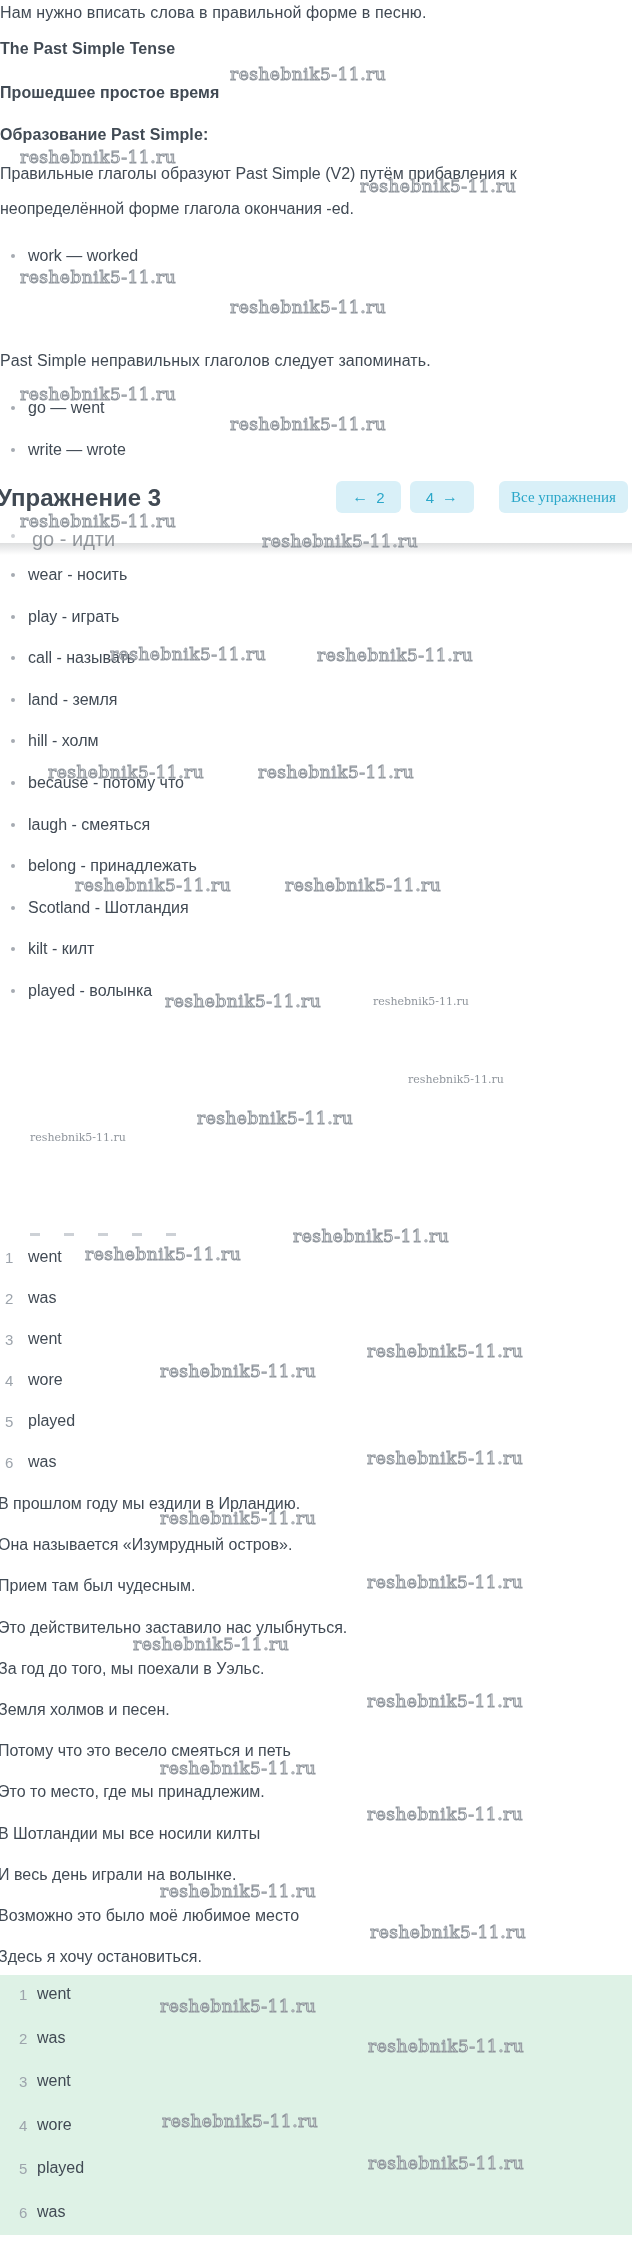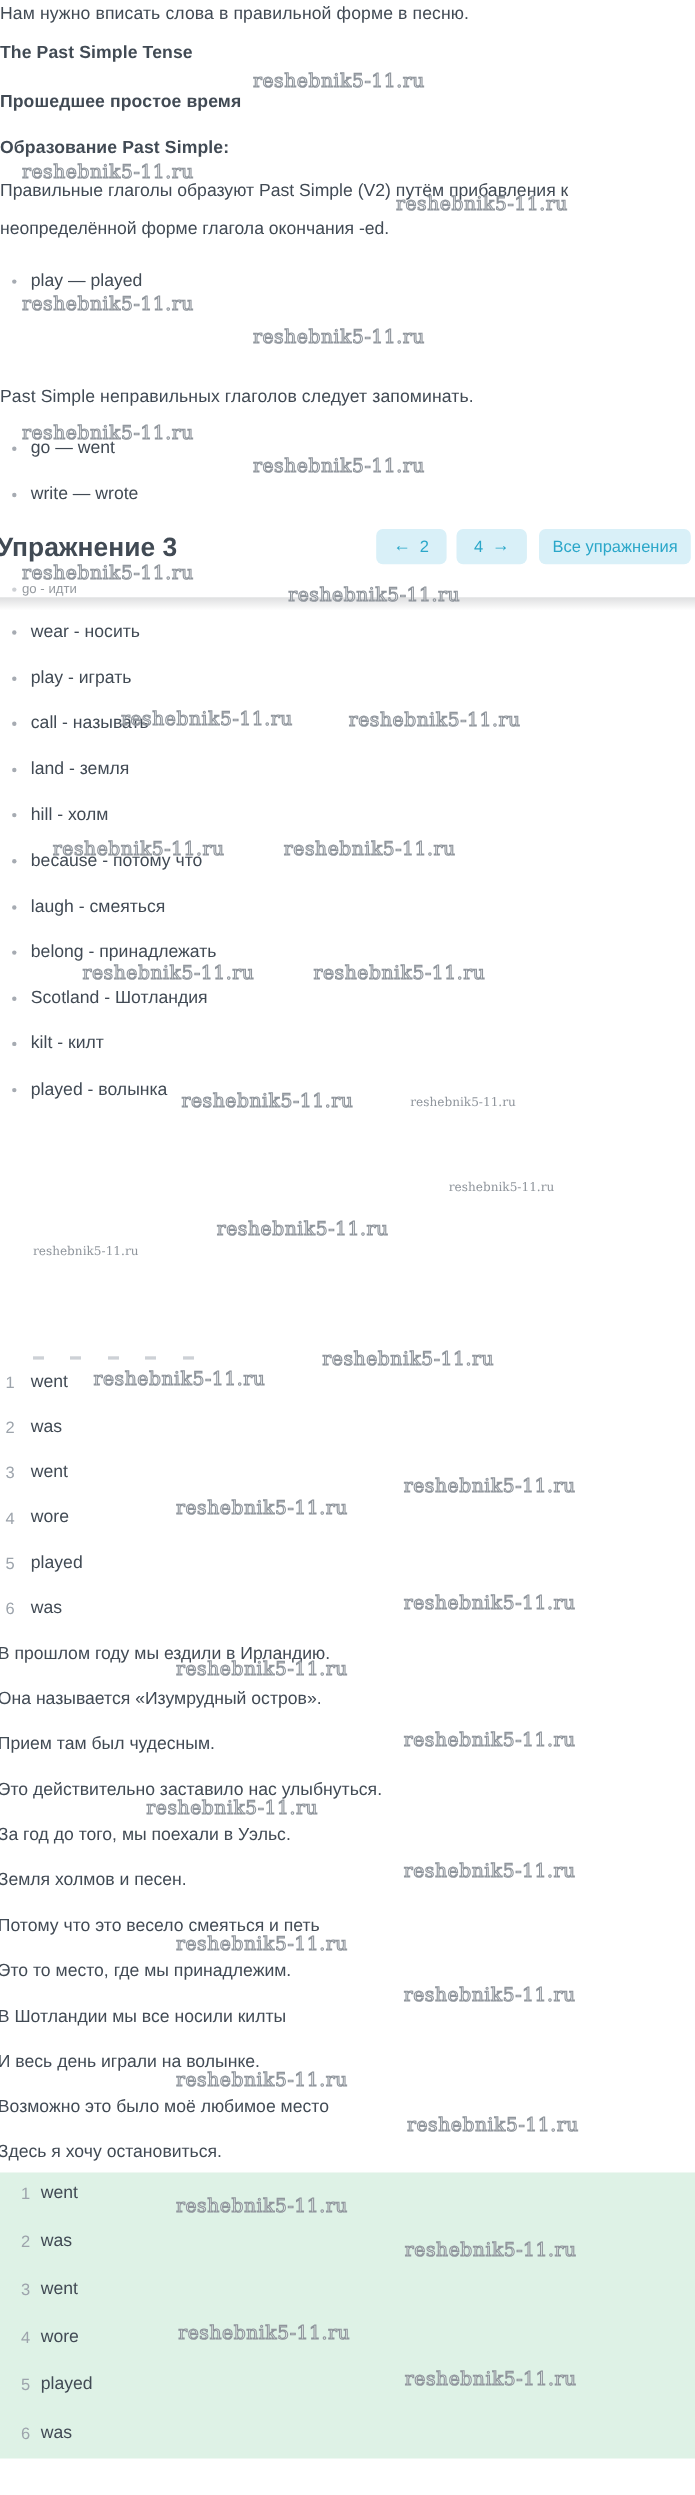--- a/index.html
+++ b/index.html
@@ -18,34 +18,34 @@
   .lines { position:absolute; left:0; }
   .lines .fline { height:35.4px; font-size:16px; white-space:nowrap; }
 
   
   .blist { position:absolute; left:0; margin:0; padding:0; list-style:none; }
   .blist li { position:relative; padding-left:28px; font-size:16px; white-space:nowrap; }
   .dot { position:absolute; left:11px; top:7px; width:4px; height:4px; border-radius:50%; background:#a6abb2; }
   .exlist li { height:41.5px; }
   .voclist li { height:41.6px; }
 
-  .first-voc { position:absolute; top:528px; left:0; padding-left:20px; font-size:12px; opacity:0.55; }
+  .first-voc { position:absolute; top:528px; left:0; padding-left:32px; font-size:20px; opacity:0.55; }
   .first-voc .dot { top:6px; }
 
   .shadow-band { position:absolute; top:543px; left:0; width:632px; height:12px;
     background:linear-gradient(to bottom, rgba(90,95,100,0.20), rgba(255,255,255,0)); }
 
   
   .ex-title { position:absolute; top:484px; left:-3px; margin:0; font-size:24px; font-weight:600; white-space:nowrap; }
   .navrow { position:absolute; top:481px; right:4px; display:flex; gap:9px; }
   .navbtn { height:32px; border:none; border-radius:6px; background:#d9f0f8; color:#2ba7c9;
     font-size:15px; font-family:inherit; display:flex; align-items:center; gap:8px;
     padding:0 16px; cursor:pointer; white-space:nowrap; }
   .navbtn .arr { font-size:16px; line-height:1; }
-  .navbtn.wide { margin-left:2px; padding:0 12px; }
+  .navbtn.wide { margin-left:16px; padding:0 12px;font-family:Liberation Serif, serif; }
 
   
   .numlist { position:absolute; left:0; margin:0; padding:0; list-style:none; }
   .numlist li { position:relative; padding-left:28px; font-size:16px; white-space:nowrap; }
   .numlist .num { position:absolute; left:5px; top:1px; color:#9da4ac; font-size:15px; }
   .anslist li { height:41px; }
   .anslist2 li { height:43.5px; padding-left:37px; }
   .anslist2 .num { left:19px; }
 
   
@@ -75,25 +75,25 @@
   <p class="t b" style="top:125px">Образование Past Simple:</p>
 
   <div class="lines" style="top:165px">
 
   <div class="fline">Правильные глаголы образуют Past Simple (V2) путём прибавления к</div>
       <div class="fline">неопределённой форме глагола окончания -ed.</div>
     </div>
 
   <ul class="blist exlist" style="top:247px">
 
-
-      <li>
-        <span class="dot"></span>
-        <span>play — played</span>
-      </li>
+      <li>
+        <span class="dot"></span>
+        <span>work — worked</span>
+      </li>
+
     </ul>
 
   <p class="t" style="top:351px">Past Simple неправильных глаголов следует запоминать.</p>
 
   <ul class="blist exlist" style="top:399px">
 
       <li>
         <span class="dot"></span>
         <span>go — went</span>
       </li>

